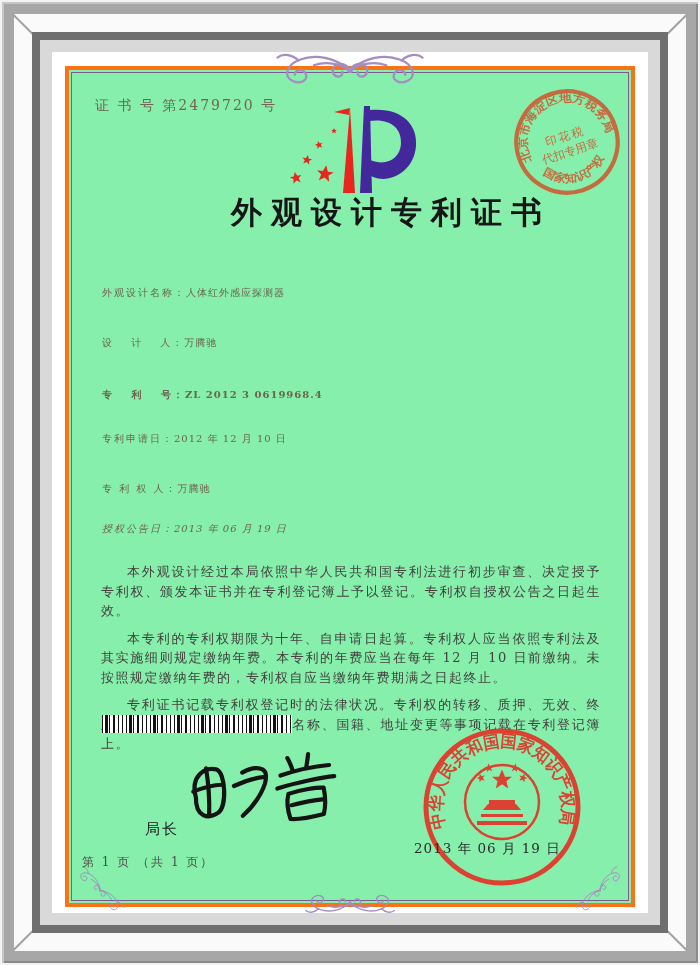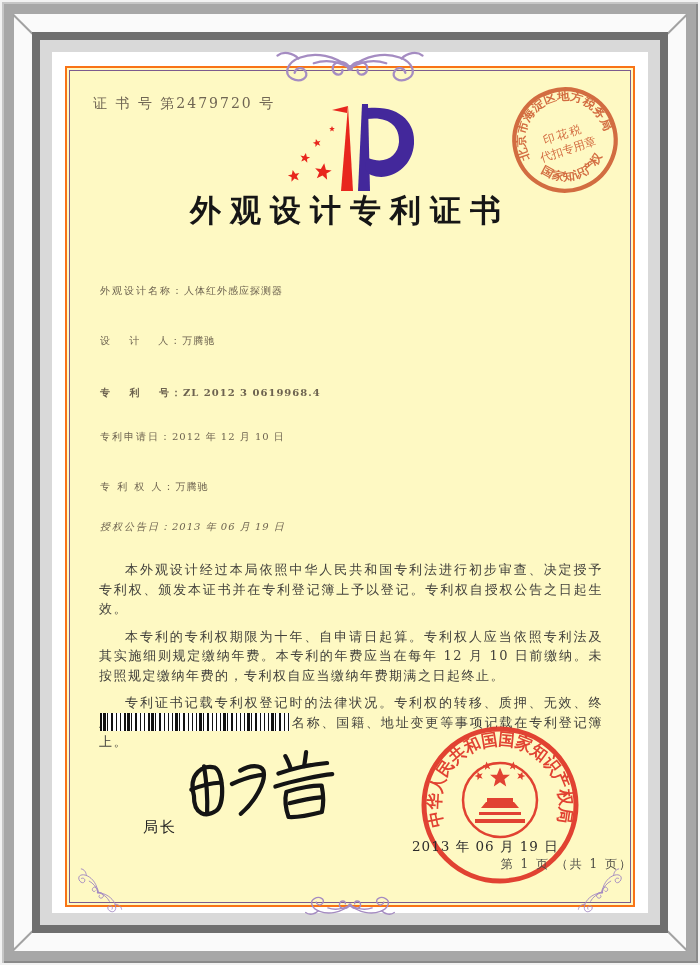--- a/index.html
+++ b/index.html
@@ -16,33 +16,33 @@
   .frame-light{position:absolute;inset:38px;background:#d9d9d9;}
   .frame-white{position:absolute;inset:50px;background:#ffffff;}
   .bv{position:absolute;width:27px;height:2px;background:#a2a2a2;}
   .bv.tl{left:0;top:0;transform-origin:0 0;transform:rotate(45deg);}
   .bv.tr{right:0;top:0;transform-origin:100% 0;transform:rotate(-45deg);}
   .bv.bl{left:0;bottom:0;transform-origin:0 100%;transform:rotate(-45deg);}
   .bv.br{right:0;bottom:0;transform-origin:100% 100%;transform:rotate(45deg);}
 
   
   .certificate{position:absolute;left:65px;top:66px;right:65px;bottom:58px;
-    background:#fef9c3;border:2px solid #f97316;}
+    background:#86efac;border:4px solid #f97316;}
   .cert-inner-line{position:absolute;inset:2px;border:1px solid #7c5b8e;pointer-events:none;}
 
   .orn{position:absolute;}
   .orn-top{left:50%;top:-21px;transform:translateX(-50%);width:230px;height:42px;}
   .orn-bottom{left:50%;bottom:-13px;transform:translateX(-50%) scaleY(-1);width:140px;height:26px;}
   .orn-bl{left:-14px;bottom:4px;width:90px;height:17px;transform:rotate(45deg);}
   .orn-br{right:-14px;bottom:4px;width:90px;height:17px;transform:rotate(-45deg) scaleX(-1);}
 
   .cert-number{position:absolute;left:26px;top:27px;font-size:14px;
     color:#6f6553;letter-spacing:2px;}
   .cert-title{position:absolute;left:0;top:122px;width:100%;text-align:center;
-    font-size:31px;letter-spacing:9px;color:#161616;font-weight:600;}
+    font-size:31px;letter-spacing:9px;color:#161616;font-weight:600;padding-left:41px;}
 
   .logo{position:absolute;left:210px;top:28px;width:150px;height:100px;}
   .stamp{position:absolute;left:440px;top:14px;width:116px;height:116px;transform:rotate(-18deg);opacity:.88;}
 
   .field-row{position:absolute;left:33px;font-size:10px;color:#6d6350;letter-spacing:1px;white-space:nowrap;}
   .field-row .lbl{letter-spacing:2px;}
   .f0{top:216px;} .f1{top:266px;text-align:right;} .f2{top:318px;font-weight:bold;} .f3{top:362px;} .f4{top:412px;} .f5{top:452px;font-style:italic;}
 
   .paragraphs{position:absolute;left:24px;right:22px;top:484px;
     font-size:13px;line-height:19.5px;letter-spacing:1.5px;color:#43423d;text-align:justify;}
@@ -53,21 +53,21 @@
       #111 0 1.5px,#fff 1.5px 3px,#111 3px 6px,#fff 6px 7px,#111 7px 8px,#fff 8px 11px,
       #111 11px 13px,#fff 13px 16px,#111 16px 17px,#fff 17px 20px,#111 20px 21px,#fff 21px 24px);}
 
   .director-label{position:absolute;left:76px;top:714px;font-size:15px;color:#222;letter-spacing:2px;margin-top:36px;}
   .signature{position:absolute;left:108px;top:676px;width:210px;height:100px;}
 
   .seal{position:absolute;left:348px;top:652px;width:170px;height:170px;opacity:.95;}
   .seal-date{position:absolute;left:345px;top:770px;width:220px;font-size:13.5px;
     color:#2c2c2c;letter-spacing:1px;z-index:5;}
 
-  .cert-footer{position:absolute;left:0;bottom:32px;width:100%;text-align:right;
+  .cert-footer{position:absolute;left:13px;bottom:32px;width:100%;text-align:left;
     font-size:12px;color:#4d4c46;letter-spacing:2px;}
 </style>
 </head>
 <body>
 
 <svg width="0" height="0" style="position:absolute" aria-hidden="true">
   <defs>
     <g id="flourish" fill="none" stroke="#a58cc2" stroke-width="2.4" stroke-linecap="round">
       <path d="M120,22 C104,9 84,5 68,11 C54,16 50,28 59,33 C68,38 78,32 73,25 C70,20 63,22 62,27"></path>
       <path d="M120,22 C108,15 94,13 82,17"></path>

